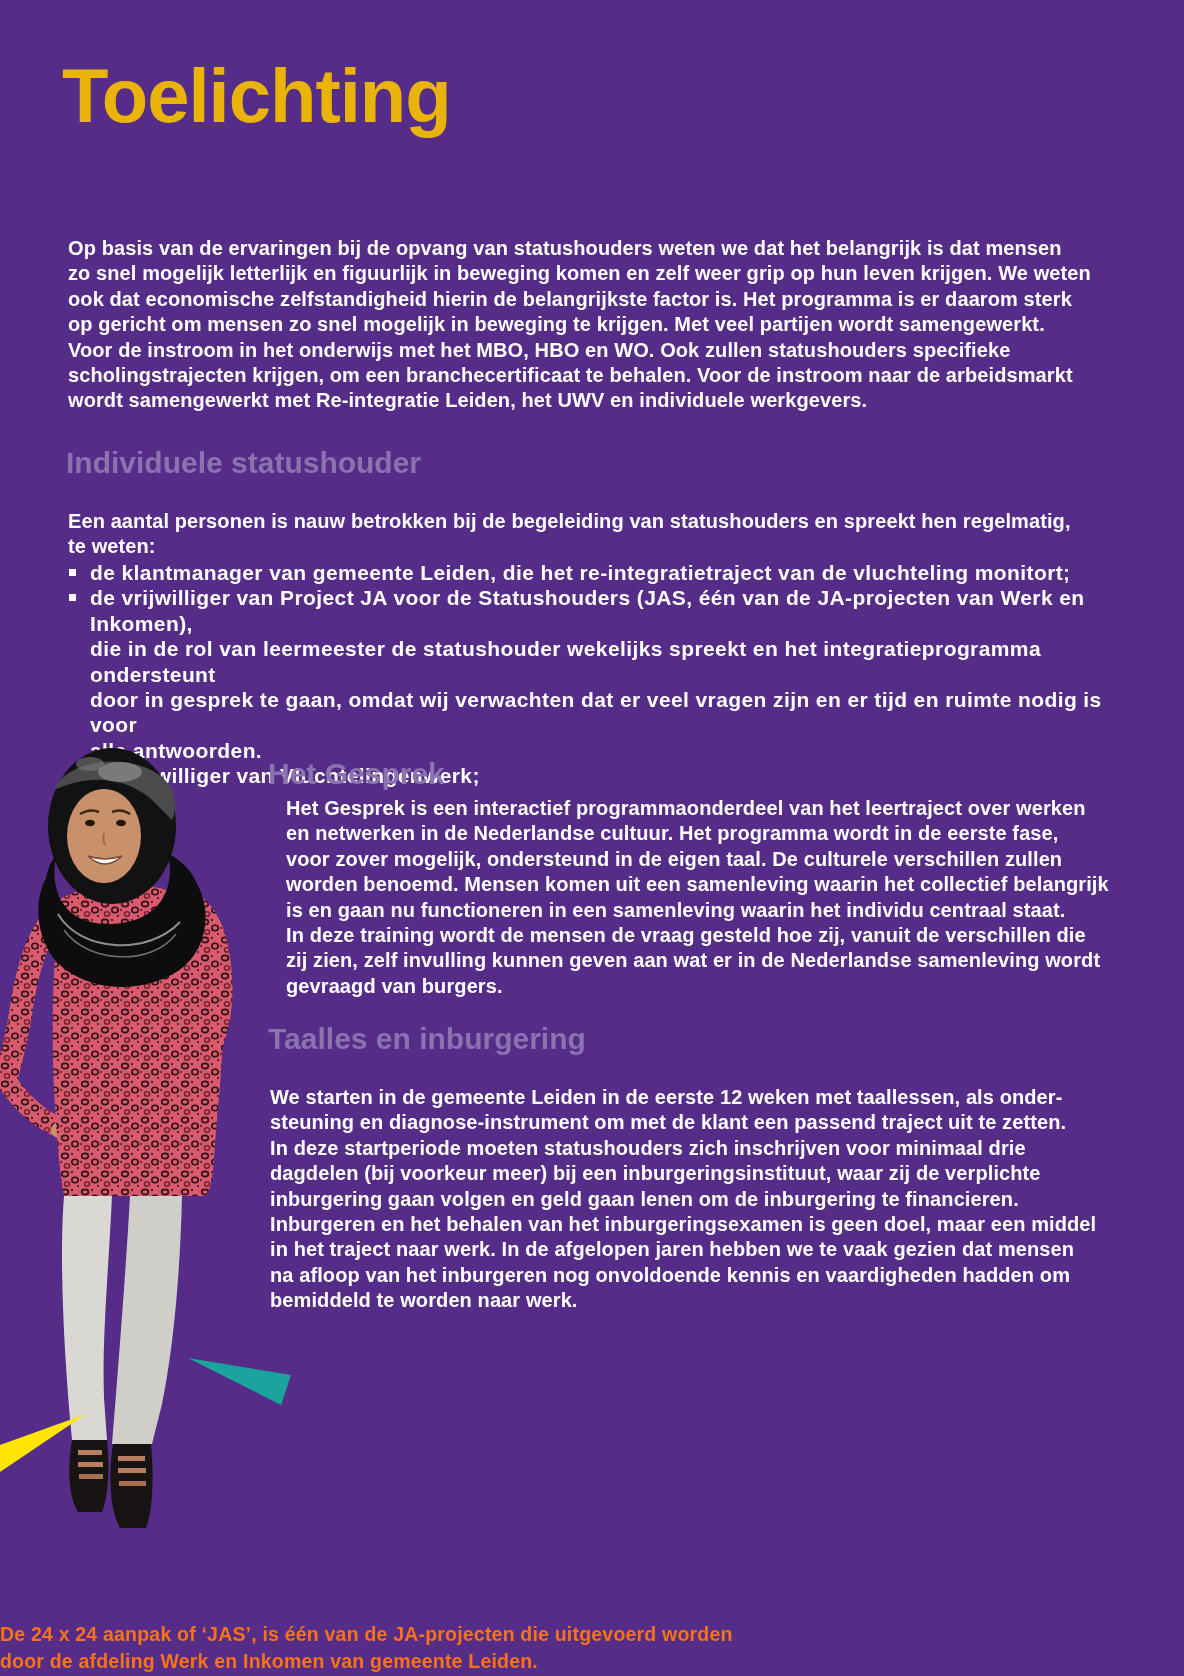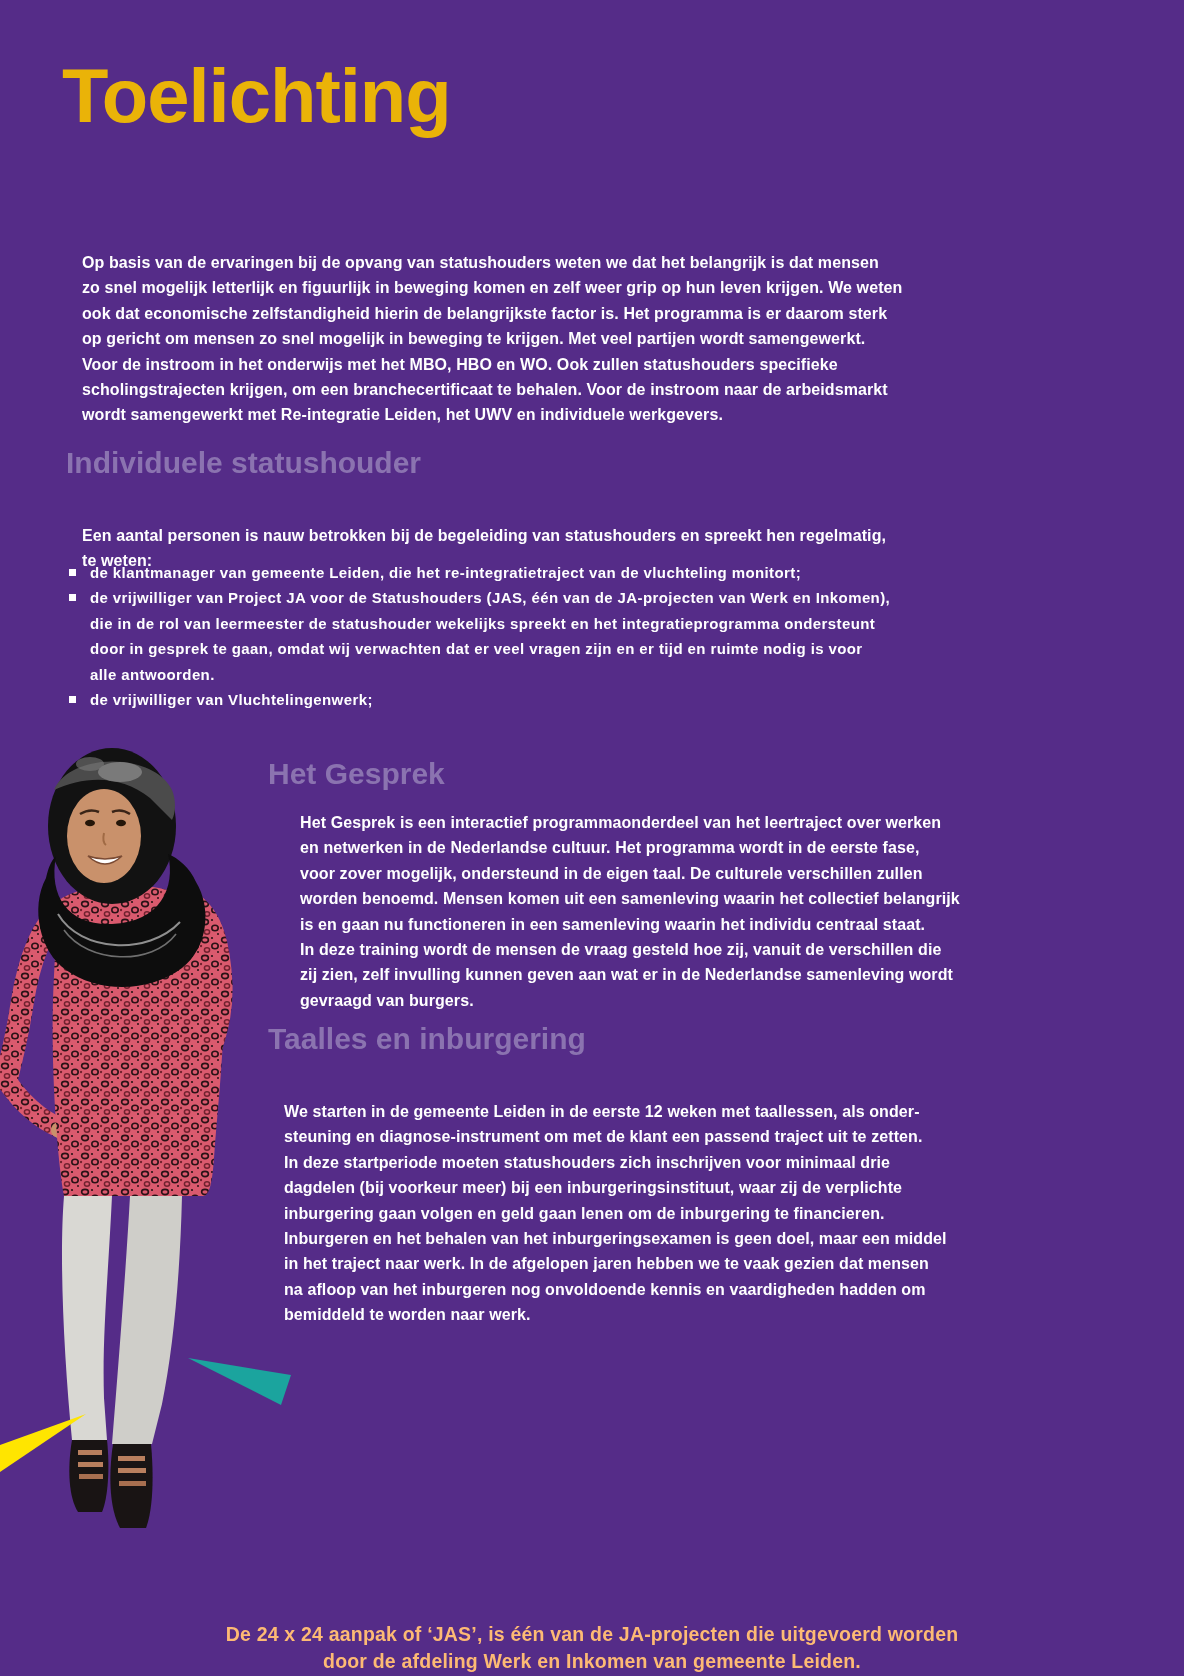--- a/index.html
+++ b/index.html
@@ -15,35 +15,35 @@
     position:absolute; left:62px; top:58px; margin:0;
     font-size:76px; line-height:1; letter-spacing:-1px;
     color:#eab308;
   }
   .sec-head {
     position:absolute; margin:0;
     font-size:30px; line-height:1.1; letter-spacing:0px;
     color:#8b73b0;
   }
   .body-text {
-    position:absolute; margin:16px;
-    font-size:16px; line-height:25.4px; letter-spacing:0.1px;
+    position:absolute; margin:2px;
+    font-size:20px; line-height:25.4px; letter-spacing:0.1px;
     color:#ffffff; white-space:pre-line;
   }
   #head-1 { left:66px; top:202px; }
   #para-1 { left:66px; top:234px; width:1080px; }
   #head-2 { left:66px; top:446px; }
   #para-2 { left:66px; top:507px; width:1080px; }
   .bullet-list {
     position:absolute; left:66px; top:560px; width:1080px;
     margin:0; padding:0; list-style:none;
   }
   .bullet-list li {
     position:relative; padding-left:24px;
-    font-size:15px; line-height:25.4px; letter-spacing:0.4px;
+    font-size:21px; line-height:25.4px; letter-spacing:0.4px;
     color:#ffffff;
   }
   .bullet-sq {
     position:absolute; left:3px; top:9px;
     width:7px; height:7px; background:#ffffff; display:block;
   }
   .bullet-text { white-space:pre-line; }
   #head-3 { left:268px; top:757px; }
   #para-3 { left:284px; top:794px; width:840px; }
   #head-4 { left:268px; top:1022px; }
@@ -57,23 +57,22 @@
     position:absolute; left:453px; top:1452px;
     display:flex; align-items:center; gap:20px;
   }
   .logo-word {
     font-family:"Liberation Serif", serif;
     font-weight:bold; font-size:46px; color:#ffffff;
     letter-spacing:0.5px; padding-top:22px;
   }
   .footer-note {
     position:absolute; left:0; top:1601px; width:1184px;
-    text-align:center;
     font-size:19.5px; line-height:27px; letter-spacing:0.2px;
-    color:#fdba74; white-space:pre-line;
+    color:#f97316; white-space:pre-line;
   }
 </style>
 </head>
 <body>
 
 <div class="page">
 
   <h1 class="page-title">Toelichting</h1>
 
   <p class="body-text" id="para-1">Op basis van de ervaringen bij de opvang van statushouders weten we dat het belangrijk is dat mensen

